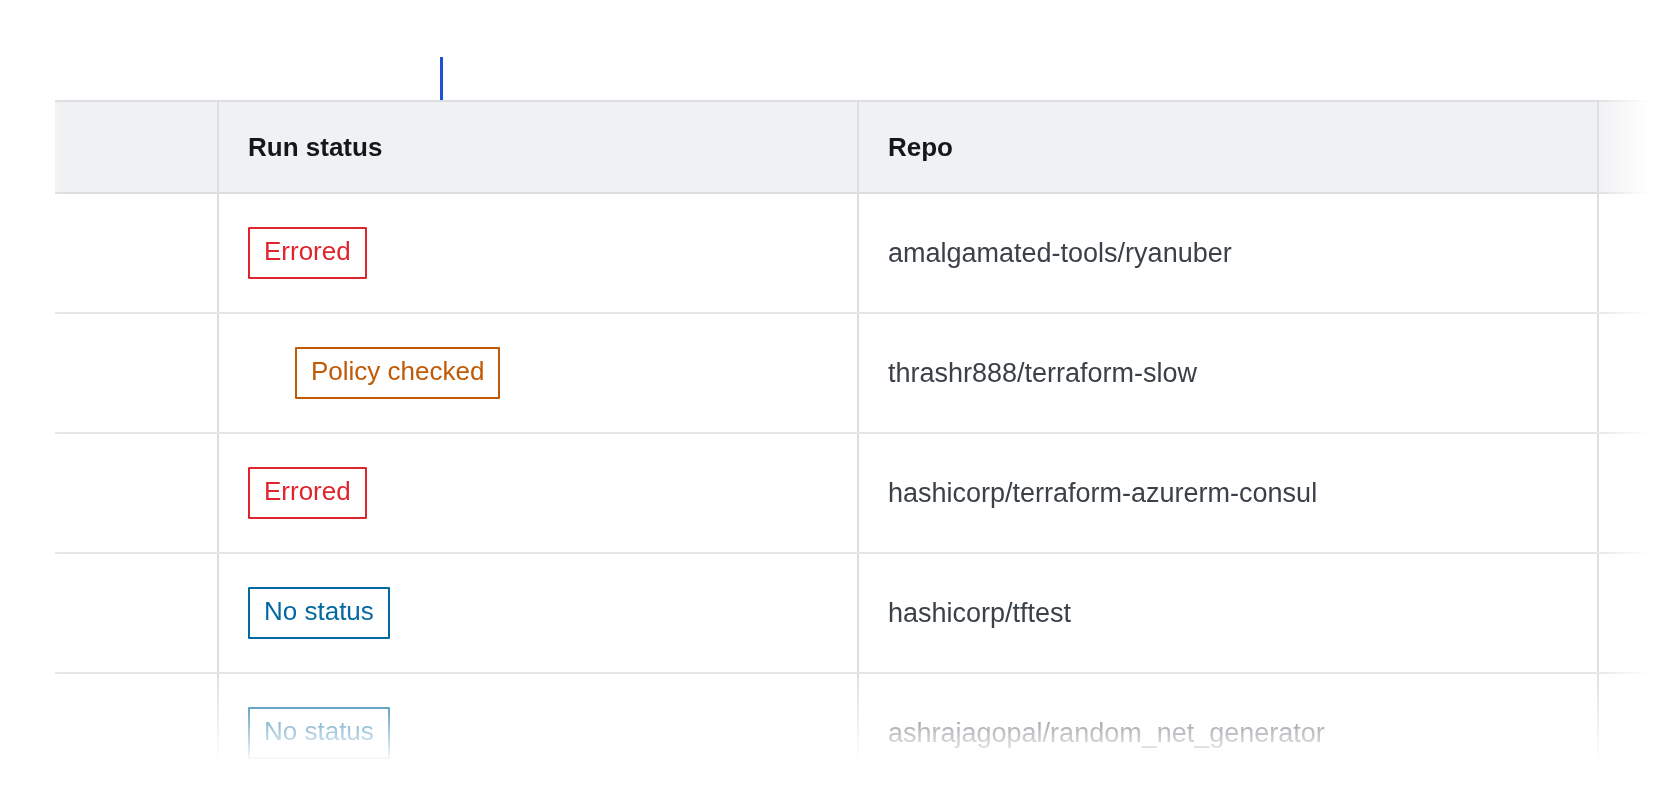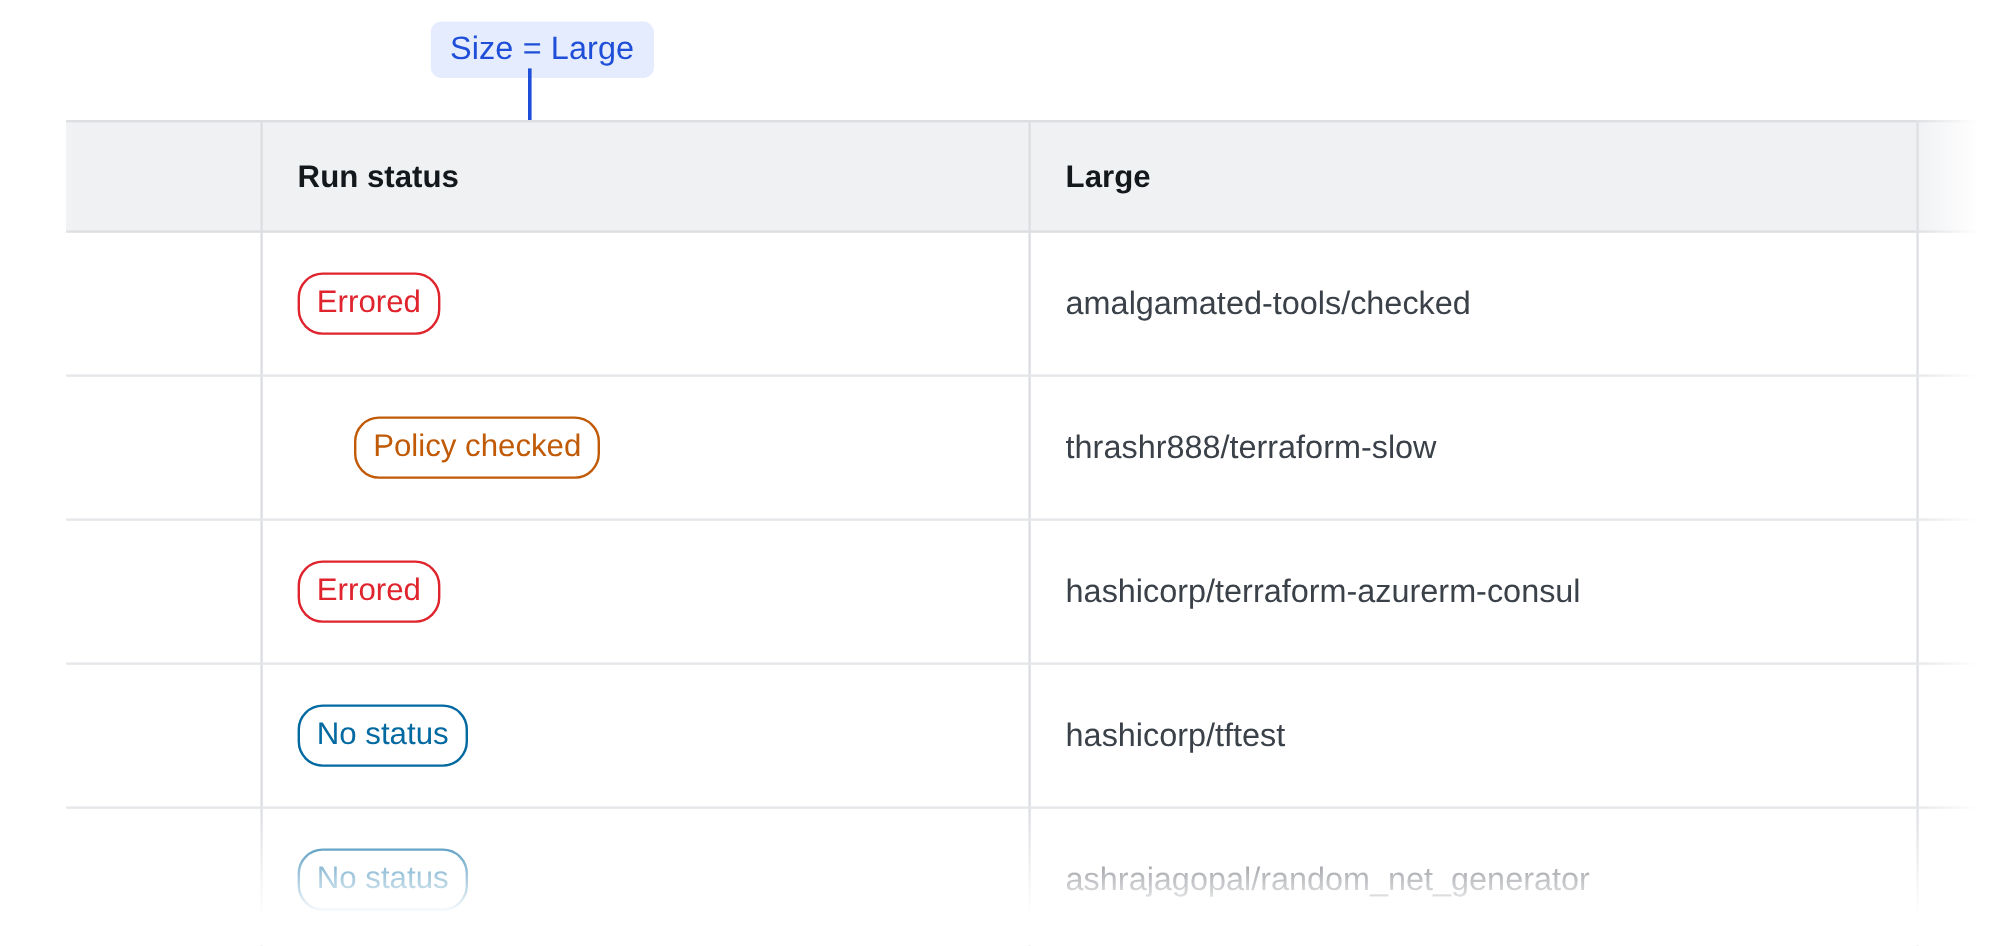--- a/index.html
+++ b/index.html
@@ -106,21 +106,21 @@
     font-weight: 400;
   }
   .table tbody td.cell-lead,
   .table tbody td.cell-tail { padding-left: 0; }
   .table tbody tr td:last-child { border-right: none; }
 
   
   .pill {
     display: inline-block;
     border: 2px solid currentColor;
-    border-radius: 21px;
+    border-radius: 1px;
     padding: 8px 14px 10px 14px;
     font-size: 26px;
     line-height: 1.12;
     background: #ffffff;
     white-space: nowrap;
   }
   .pill.errored        { color: #e0242d; }
   .pill.policy-checked { color: #c05a06; margin-left: 47px; }
   .pill.no-status      { color: #0369a1; }
 
@@ -141,48 +141,47 @@
   .fade-bottom {
     left: 0; right: 0; bottom: 0; height: 116px;
     background: linear-gradient(to bottom, rgba(255,255,255,0) 0%, #ffffff 78%);
   }
 </style>
 </head>
 <body>
 
 <div id="stage">
 
-  <div class="callout">Size = Large</div>
   <div class="callout-line"></div>
   <div class="callout-dot"></div>
 
   <div class="table-wrap">
     <table class="table">
       <colgroup>
         <col class="c-lead">
         <col class="c-status">
         <col class="c-repo">
         <col class="c-tail">
       </colgroup>
       <thead>
         <tr>
           <th class="c-lead-h"></th>
           <th>Run status</th>
-          <th>Large</th>
+          <th>Repo</th>
           <th class="c-tail-h"></th>
         </tr>
       </thead>
       <tbody>
 
         <tr>
           <td class="cell-lead"></td>
           <td>
             <span class="pill errored">Errored</span>
           </td>
-          <td>amalgamated-tools/checked</td>
+          <td>amalgamated-tools/ryanuber</td>
           <td class="cell-tail"></td>
         </tr>
 
         <tr>
           <td class="cell-lead"></td>
           <td>
             <span class="pill policy-checked">Policy checked</span>
           </td>
           <td>thrashr888/terraform-slow</td>
           <td class="cell-tail"></td>

